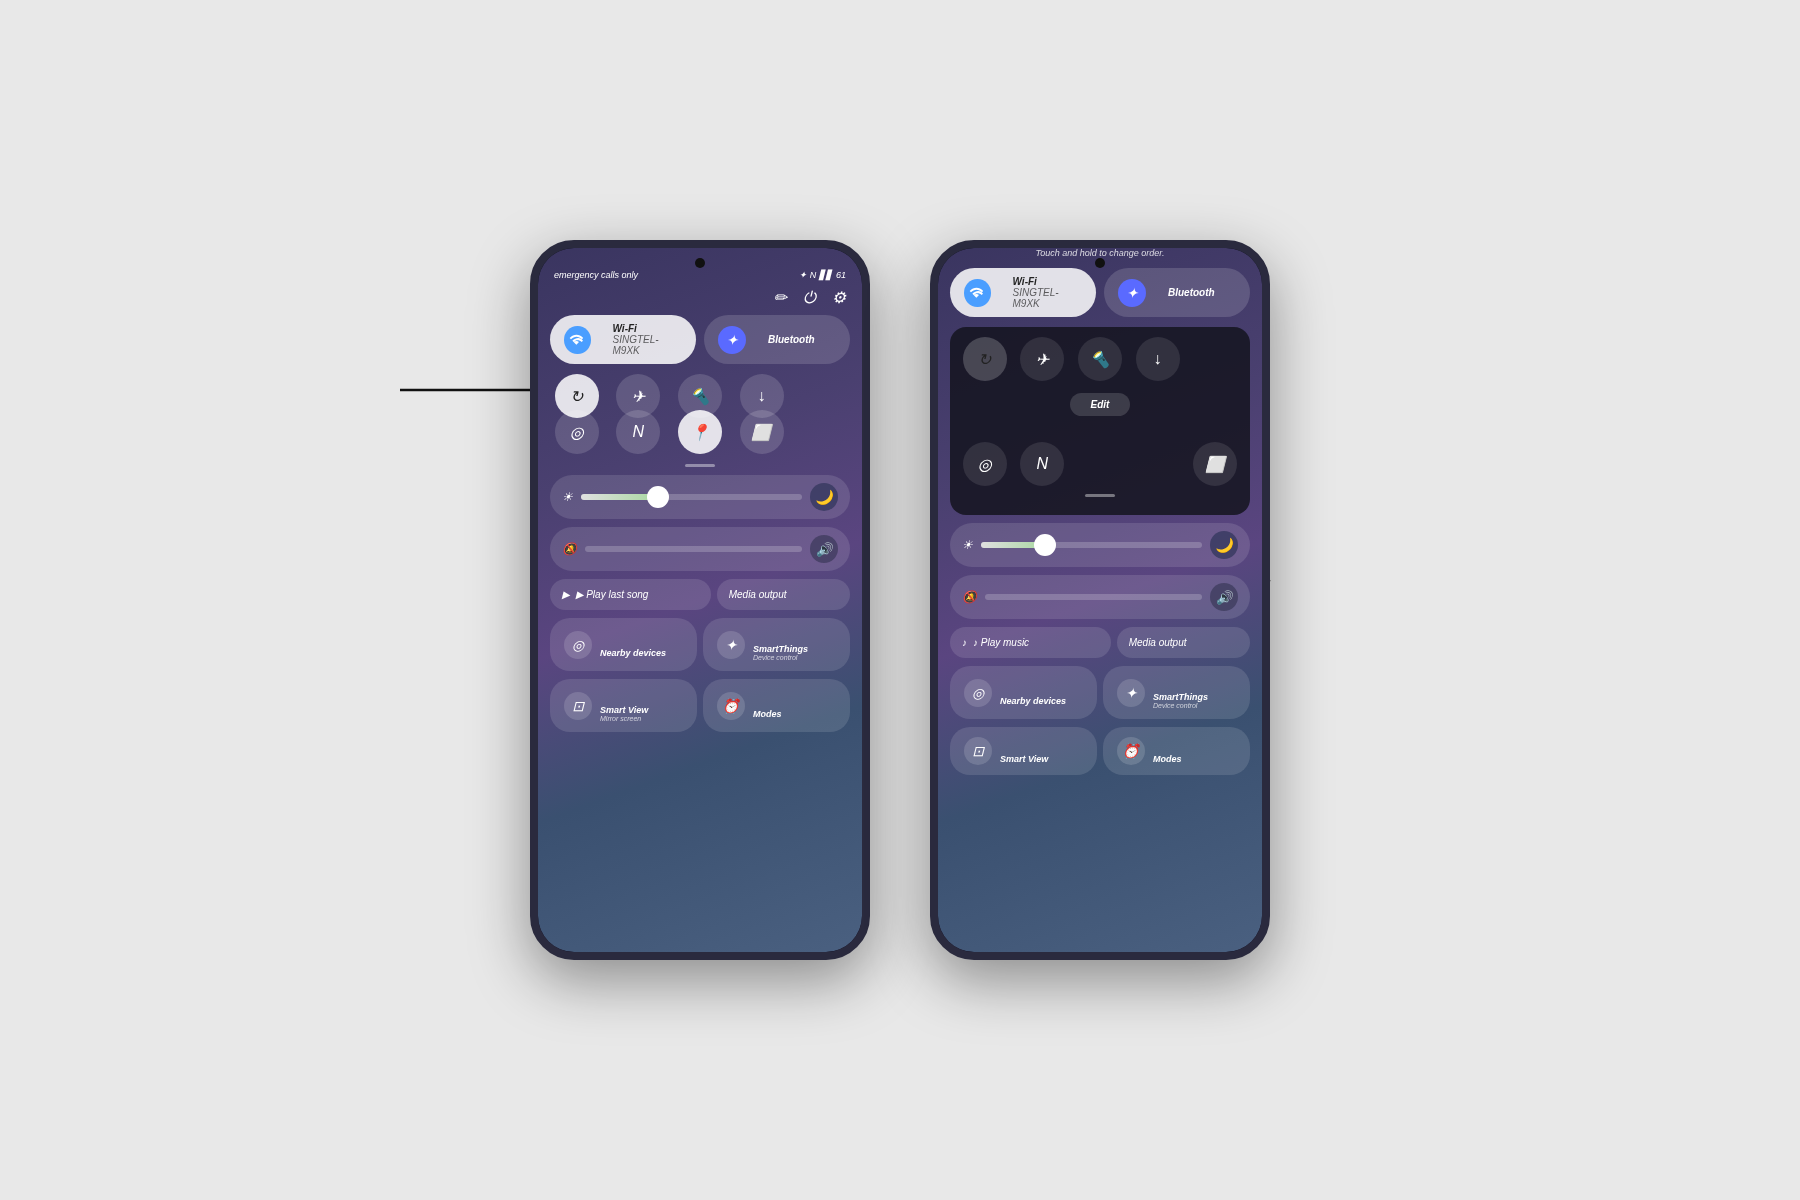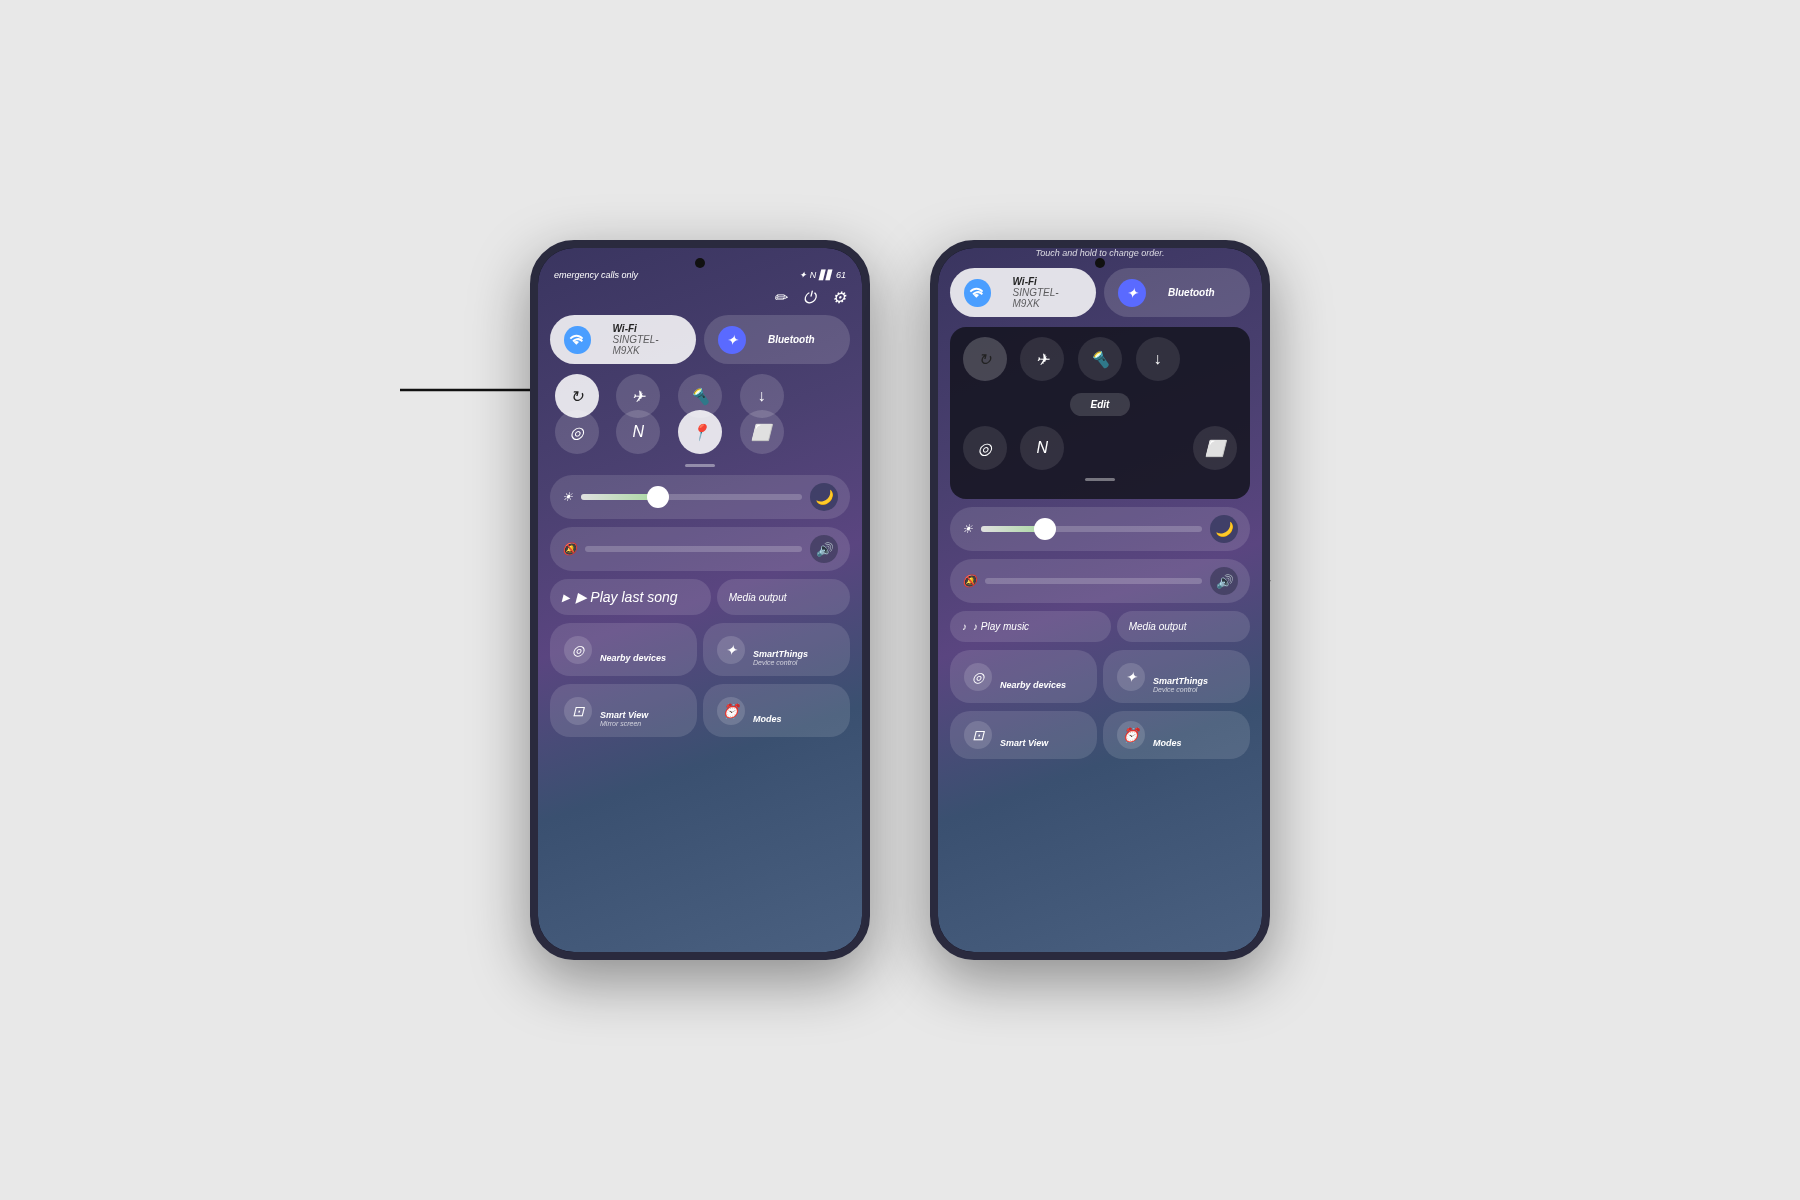--- a/index.html
+++ b/index.html
@@ -343,21 +343,21 @@
     .edit-btn-label {
       display: flex;
       align-items: center;
       justify-content: center;
       background: rgba(255,255,255,0.15);
       border-radius: 20px;
       padding: 6px 16px;
       color: white;
       font-size: 10px;
       font-weight: 600;
-      margin: 4px auto 4px;
+      margin: 4px auto 20px;
       width: 60px;
       cursor: pointer;
     }
 
     
     svg.arrow {
       position: absolute;
       pointer-events: none;
       overflow: visible;
     }
@@ -446,21 +446,21 @@
         <div class="slider-row">
           <span style="color:white;font-size:12px;">🔕</span>
           <div class="slider-track" style="flex:1;"></div>
           <div class="volume-icon">🔊</div>
         </div>
       </div>
 
       <div class="media-row">
         <div class="media-btn">
           <span>▶</span>
-          <span style="font-size:14px;">▶ Play last song</span>
+          <span style="font-size:10px;">▶ Play last song</span>
         </div>
         <div class="media-btn" style="flex:0.8;">
           <span>Media output</span>
         </div>
       </div>
 
       <div class="bottom-tiles">
         <div class="tile">
           <div class="tile-icon">◎</div>
           <div class="tile-text">

